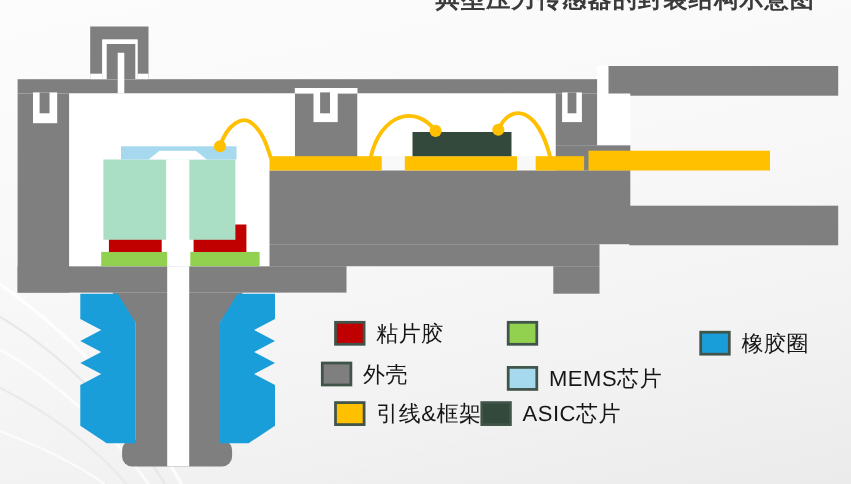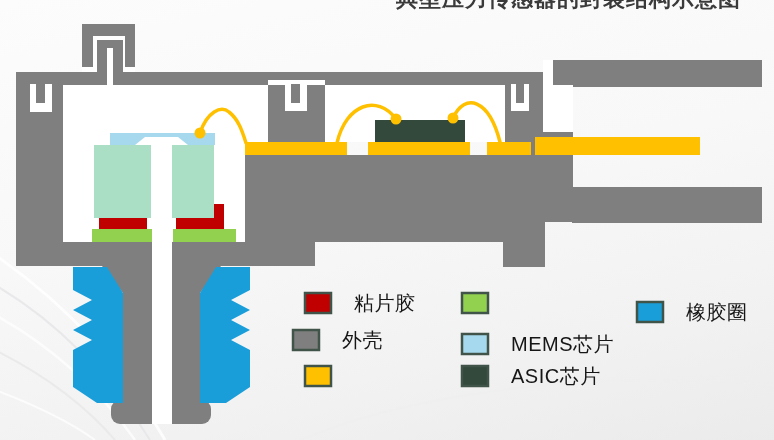--- a/index.html
+++ b/index.html
@@ -21,23 +21,23 @@
   .f-glass{fill:var(--c-glass)}
   .f-mems{fill:var(--c-mems)}
   .f-asic{fill:var(--c-asic)}
   .f-rubber{fill:var(--c-rubber)}
   .f-lead{fill:var(--c-lead)}
   .s-lead{stroke:var(--c-lead);fill:none;stroke-width:3.5px;stroke-linecap:round}
   .legend{position:absolute;left:0;top:0;width:774px;height:440px;pointer-events:none}
   .legend-item{position:absolute;display:flex;align-items:center;height:24px}
   .legend-item .swatch{position:relative;flex:0 0 30px;width:30px;height:24px}
   .swatch rect{stroke:var(--c-swatch_border);stroke-width:2.5px}
-  .legend-label{margin-left:21px;font-size:20px;color:var(--c-text);white-space:nowrap;letter-spacing:0.5px}
+  .legend-label{margin-left:9px;font-size:20px;color:var(--c-text);white-space:nowrap;letter-spacing:0.5px}
   .i0{left:303px;top:291px}.i1{left:291px;top:328px}.i2{left:303px;top:364px}
-  .i3{left:460px;top:291px}.i4{left:460px;top:332px}.i5{left:460px;top:364px}
+  .i3{left:460px;top:291px}.i4{left:460px;top:332px}.i5{left:436px;top:364px}
   .i6{left:635px;top:300px}.i7{left:635px;top:331px}
 </style>
 </head>
 <body>
 
 <div class="stage">
 
   <svg width="774" height="440" viewBox="0 0 774 440">
 
     <g fill="none">
@@ -138,20 +138,21 @@
     <div class="legend-item i1">
       <svg class="swatch" width="30" height="24">
           <rect x="2" y="2" width="26" height="20" fill="#7f7f7f"></rect>
         </svg>
       <span class="legend-label">外壳</span>
     </div>
     <div class="legend-item i2">
       <svg class="swatch" width="30" height="24">
           <rect x="2" y="2" width="26" height="20" fill="#ffc000"></rect>
         </svg>
+      <span class="legend-label">引线&amp;框架</span>
     </div>
     <div class="legend-item i3">
       <svg class="swatch" width="30" height="24">
           <rect x="2" y="2" width="26" height="20" fill="#92d050"></rect>
         </svg>
     </div>
     <div class="legend-item i4">
       <svg class="swatch" width="30" height="24">
           <rect x="2" y="2" width="26" height="20" fill="#a6d9ee"></rect>
         </svg>

